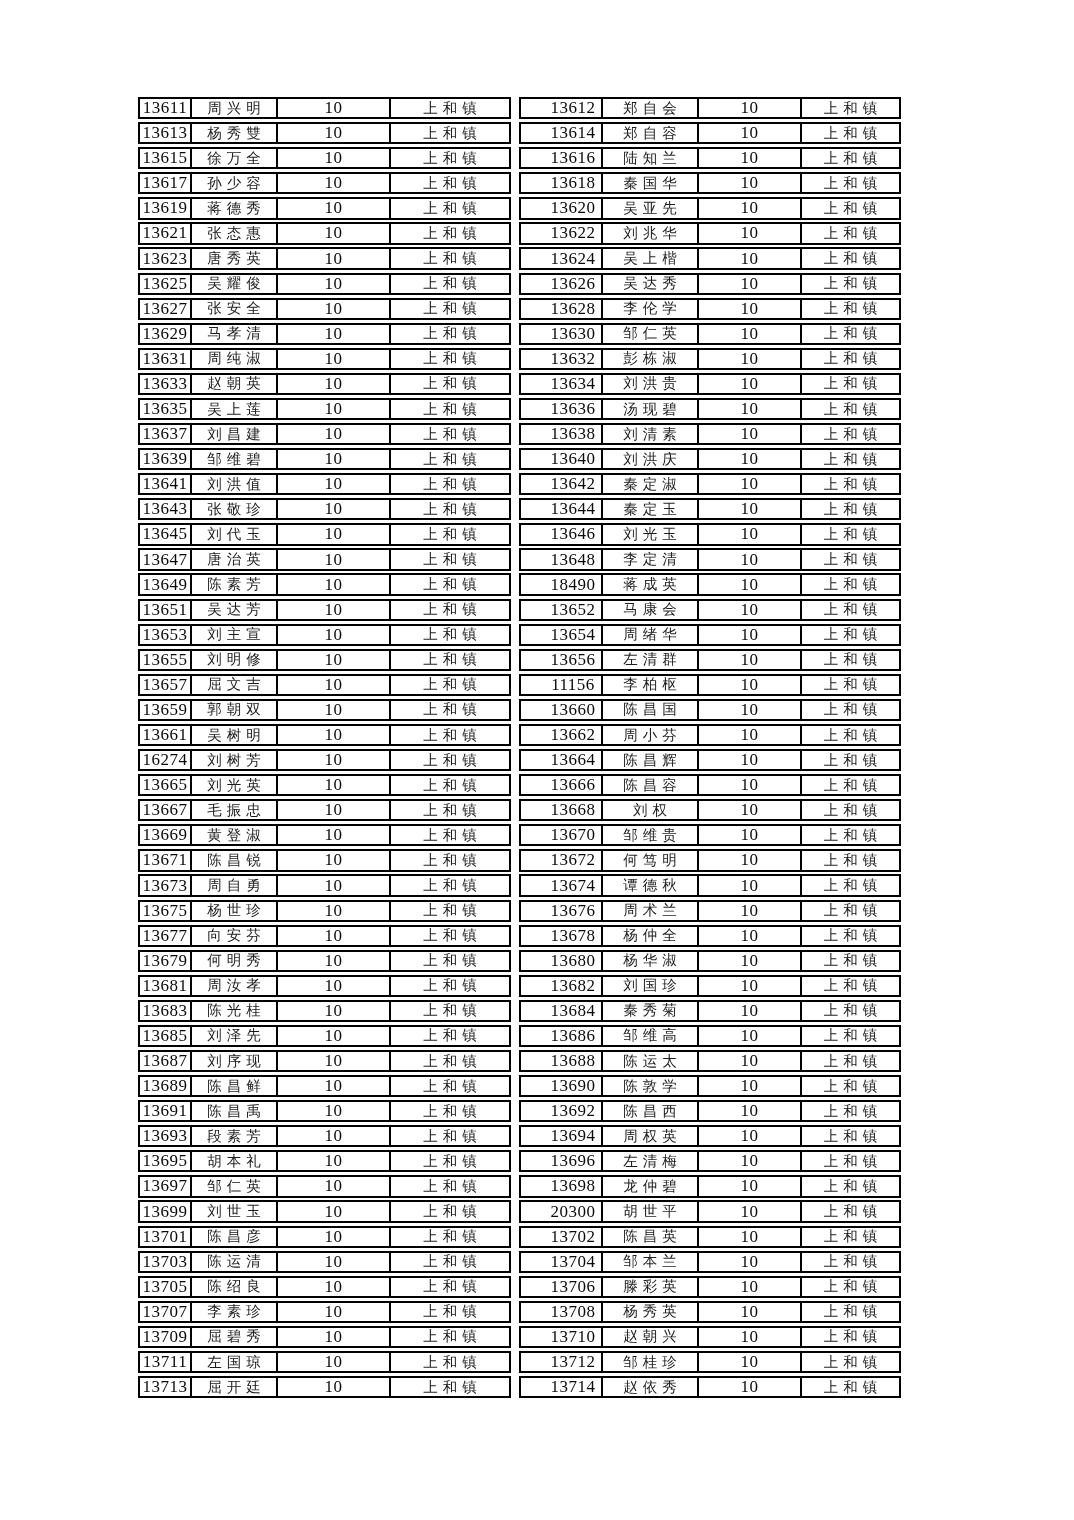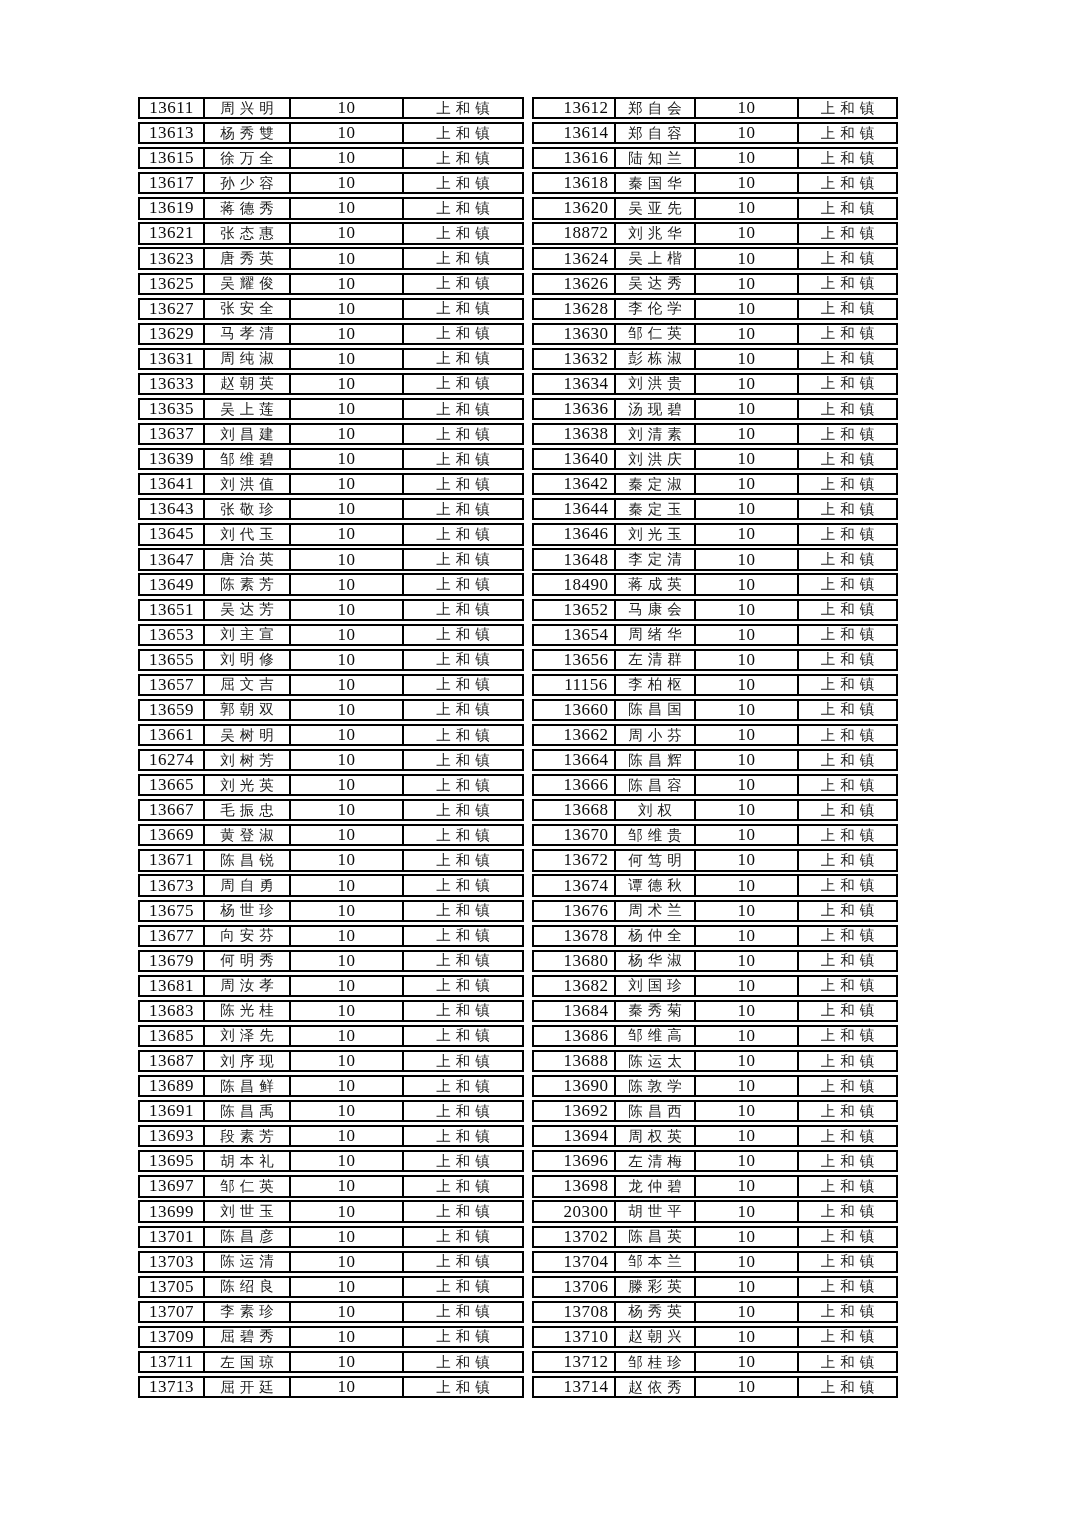--- a/index.html
+++ b/index.html
@@ -39,26 +39,26 @@
     font-size:17px;
     letter-spacing:0.5px;
     color:#0a0a0a;
   }
   .cjk{
     font-size:14.5px;
     letter-spacing:5px;
     padding-left:5px;
     color:#1c1c1c;
   }
-  .group.left  .c0{width:63px;}
+  .group.left  .c0{width:50px;}
   .group.left  .c1{width:86px;}
   .group.left  .c2{width:113px;}
   .group.left  .c3{width:120px;}
   .group.right .c0{width:80px;padding-left:24px;}
-  .group.right .c1{width:80px;}
+  .group.right .c1{width:96px;}
   .group.right .c2{width:103px;}
   .group.right .c3{width:99px;}
 </style>
 </head>
 <body>
 
 <div class="table-wrap">
     <div class="row">
       <div class="group left">
         <div class="cell c0 num">13611</div>
@@ -130,21 +130,21 @@
       </div>
     </div>
     <div class="row">
       <div class="group left">
         <div class="cell c0 num">13621</div>
         <div class="cell c1 cjk">张态惠</div>
         <div class="cell c2 num">10</div>
         <div class="cell c3 cjk">上和镇</div>
       </div>
       <div class="group right">
-        <div class="cell c0 num">18872</div>
+        <div class="cell c0 num">13622</div>
         <div class="cell c1 cjk">刘兆华</div>
         <div class="cell c2 num">10</div>
         <div class="cell c3 cjk">上和镇</div>
       </div>
     </div>
     <div class="row">
       <div class="group left">
         <div class="cell c0 num">13623</div>
         <div class="cell c1 cjk">唐秀英</div>
         <div class="cell c2 num">10</div>

